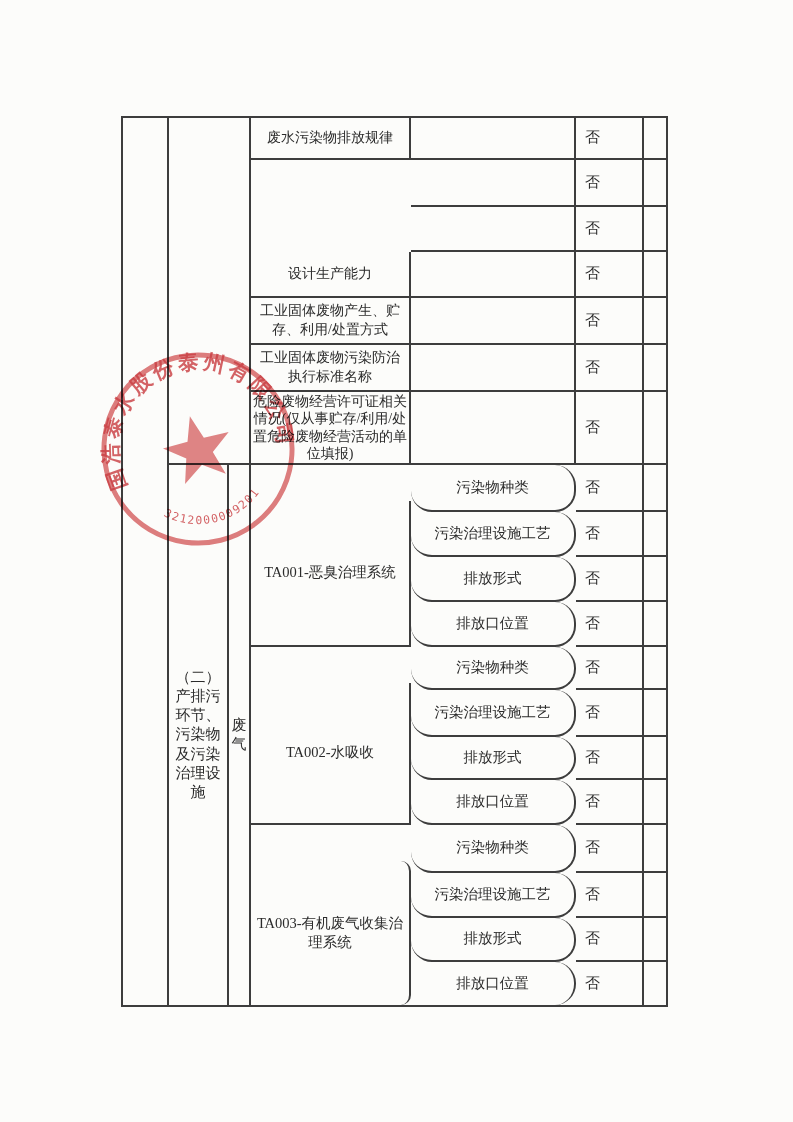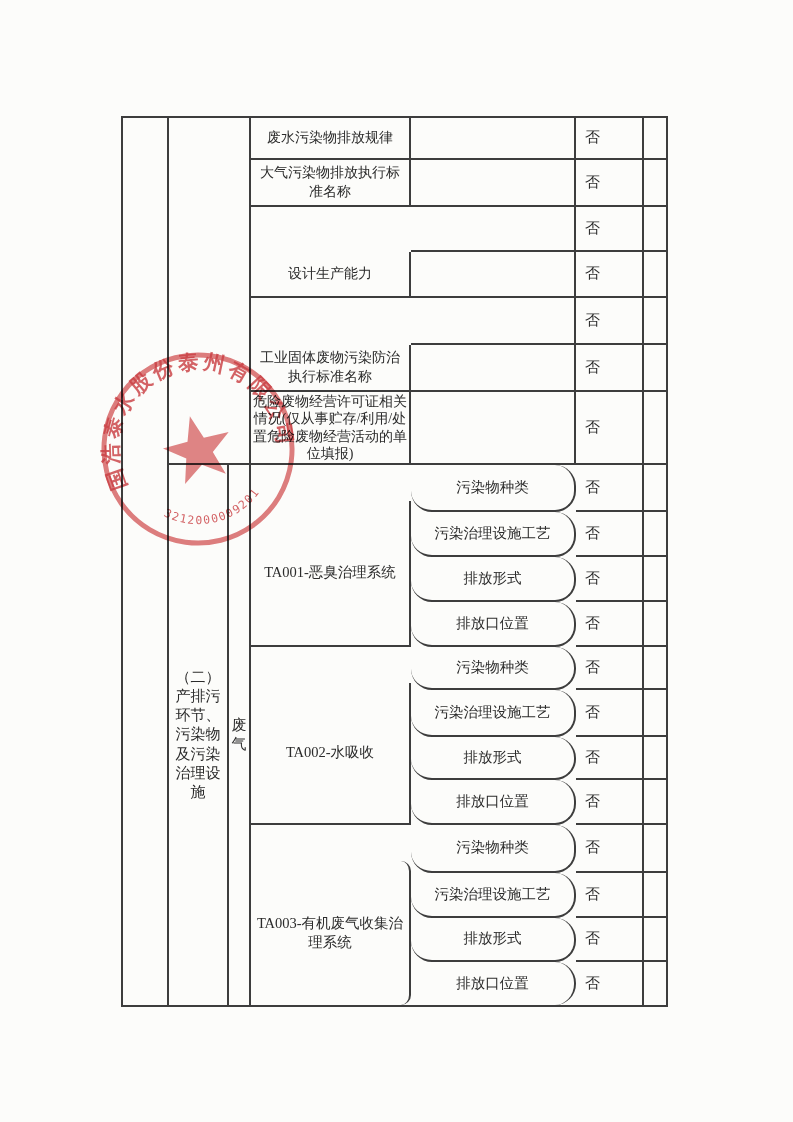--- a/index.html
+++ b/index.html
@@ -70,23 +70,20 @@
 
     <div class="cell" style="grid-area:1/4;">
         <span>废水污染物排放规律</span>
       </div>
     <div class="cell" style="grid-area:1/5;"></div>
     <div class="cell val" style="grid-area:1/6;">
         <span>否</span>
       </div>
     <div class="cell nbr" style="grid-area:1/7;"></div>
 
-    <div class="cell" style="grid-area:2/4;">
-        <span>大气污染物排放执行标准名称</span>
-      </div>
     <div class="cell" style="grid-area:2/5;"></div>
     <div class="cell val" style="grid-area:2/6;">
         <span>否</span>
       </div>
     <div class="cell nbr" style="grid-area:2/7;"></div>
 
     <div class="cell" style="grid-area:3/5;"></div>
     <div class="cell val" style="grid-area:3/6;">
         <span>否</span>
       </div>
@@ -94,20 +91,23 @@
 
     <div class="cell" style="grid-area:4/4;">
         <span>设计生产能力</span>
       </div>
     <div class="cell" style="grid-area:4/5;"></div>
     <div class="cell val" style="grid-area:4/6;">
         <span>否</span>
       </div>
     <div class="cell nbr" style="grid-area:4/7;"></div>
 
+    <div class="cell" style="grid-area:5/4;">
+        <span>工业固体废物产生、贮存、利用/处置方式</span>
+      </div>
     <div class="cell" style="grid-area:5/5;"></div>
     <div class="cell val" style="grid-area:5/6;">
         <span>否</span>
       </div>
     <div class="cell nbr" style="grid-area:5/7;"></div>
 
     <div class="cell" style="grid-area:6/4;justify-content:flex-end;">
         <span>工业固体废物污染防治执行标准名称</span>
       </div>
     <div class="cell" style="grid-area:6/5;"></div>

